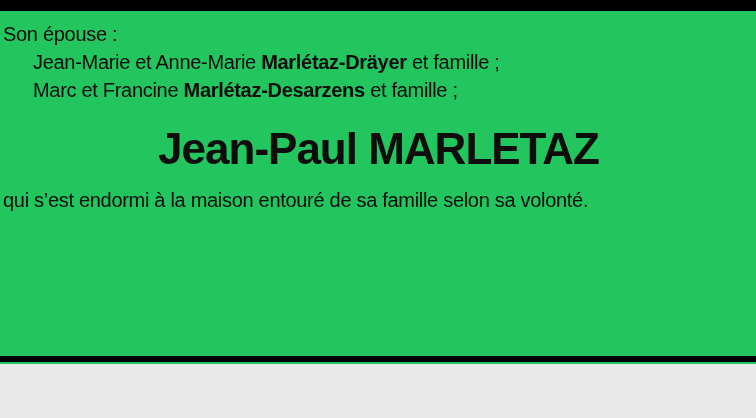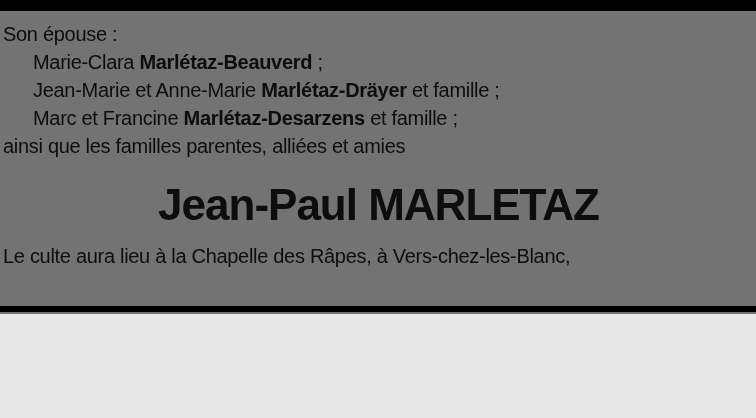--- a/index.html
+++ b/index.html
@@ -3,22 +3,22 @@
 <meta charset="utf-8">
 <style>
   * { margin: 0; padding: 0; box-sizing: border-box; }
   html, body { background: #e8e8e8; }
   body {
     font-family: "Liberation Sans", "DejaVu Sans", sans-serif;
   }
   .page {
     position: relative;
     width: 756px;
-    height: 314px;
-    background: #737373;
+    height: 364px;
+    background: #22c55e;
     overflow: hidden;
     color: #0d0d0d;
   }
   .rule {
     position: absolute;
     left: 0;
     width: 100%;
     background: #000000;
   }
   .rule-top { top: 0; height: 11px; }
@@ -59,36 +59,30 @@
 
   <div class="rule rule-top"></div>
 
   <div class="content">
 
     <div class="family-lines">
       <div class="line">
         <span>Son épouse :</span>
       </div>
       <div class="line indent">
-        <span>Marie-Clara </span><span class="b">Marlétaz-Beauverd</span><span> ;</span>
-      </div>
-      <div class="line indent">
         <span>Jean-Marie et Anne-Marie </span><span class="b">Marlétaz-Dräyer</span><span> et famille ;</span>
       </div>
       <div class="line indent">
         <span>Marc et Francine </span><span class="b">Marlétaz-Desarzens</span><span> et famille ;</span>
-      </div>
-      <div class="line">
-        <span>ainsi que les familles parentes, alliées et amies</span>
       </div>
     </div>
 
     <div class="deceased-name">Jean-Paul MARLETAZ</div>
 
     <div class="closing">
-      <div class="line">Le culte aura lieu à la Chapelle des Râpes, à Vers-chez-les-Blanc,</div>
+      <div class="line">qui s’est endormi à la maison entouré de sa famille selon sa volonté.</div>
     </div>
 
   </div>
 
   <div class="rule rule-bottom"></div>
 
 </div>
 
 </body></html>

